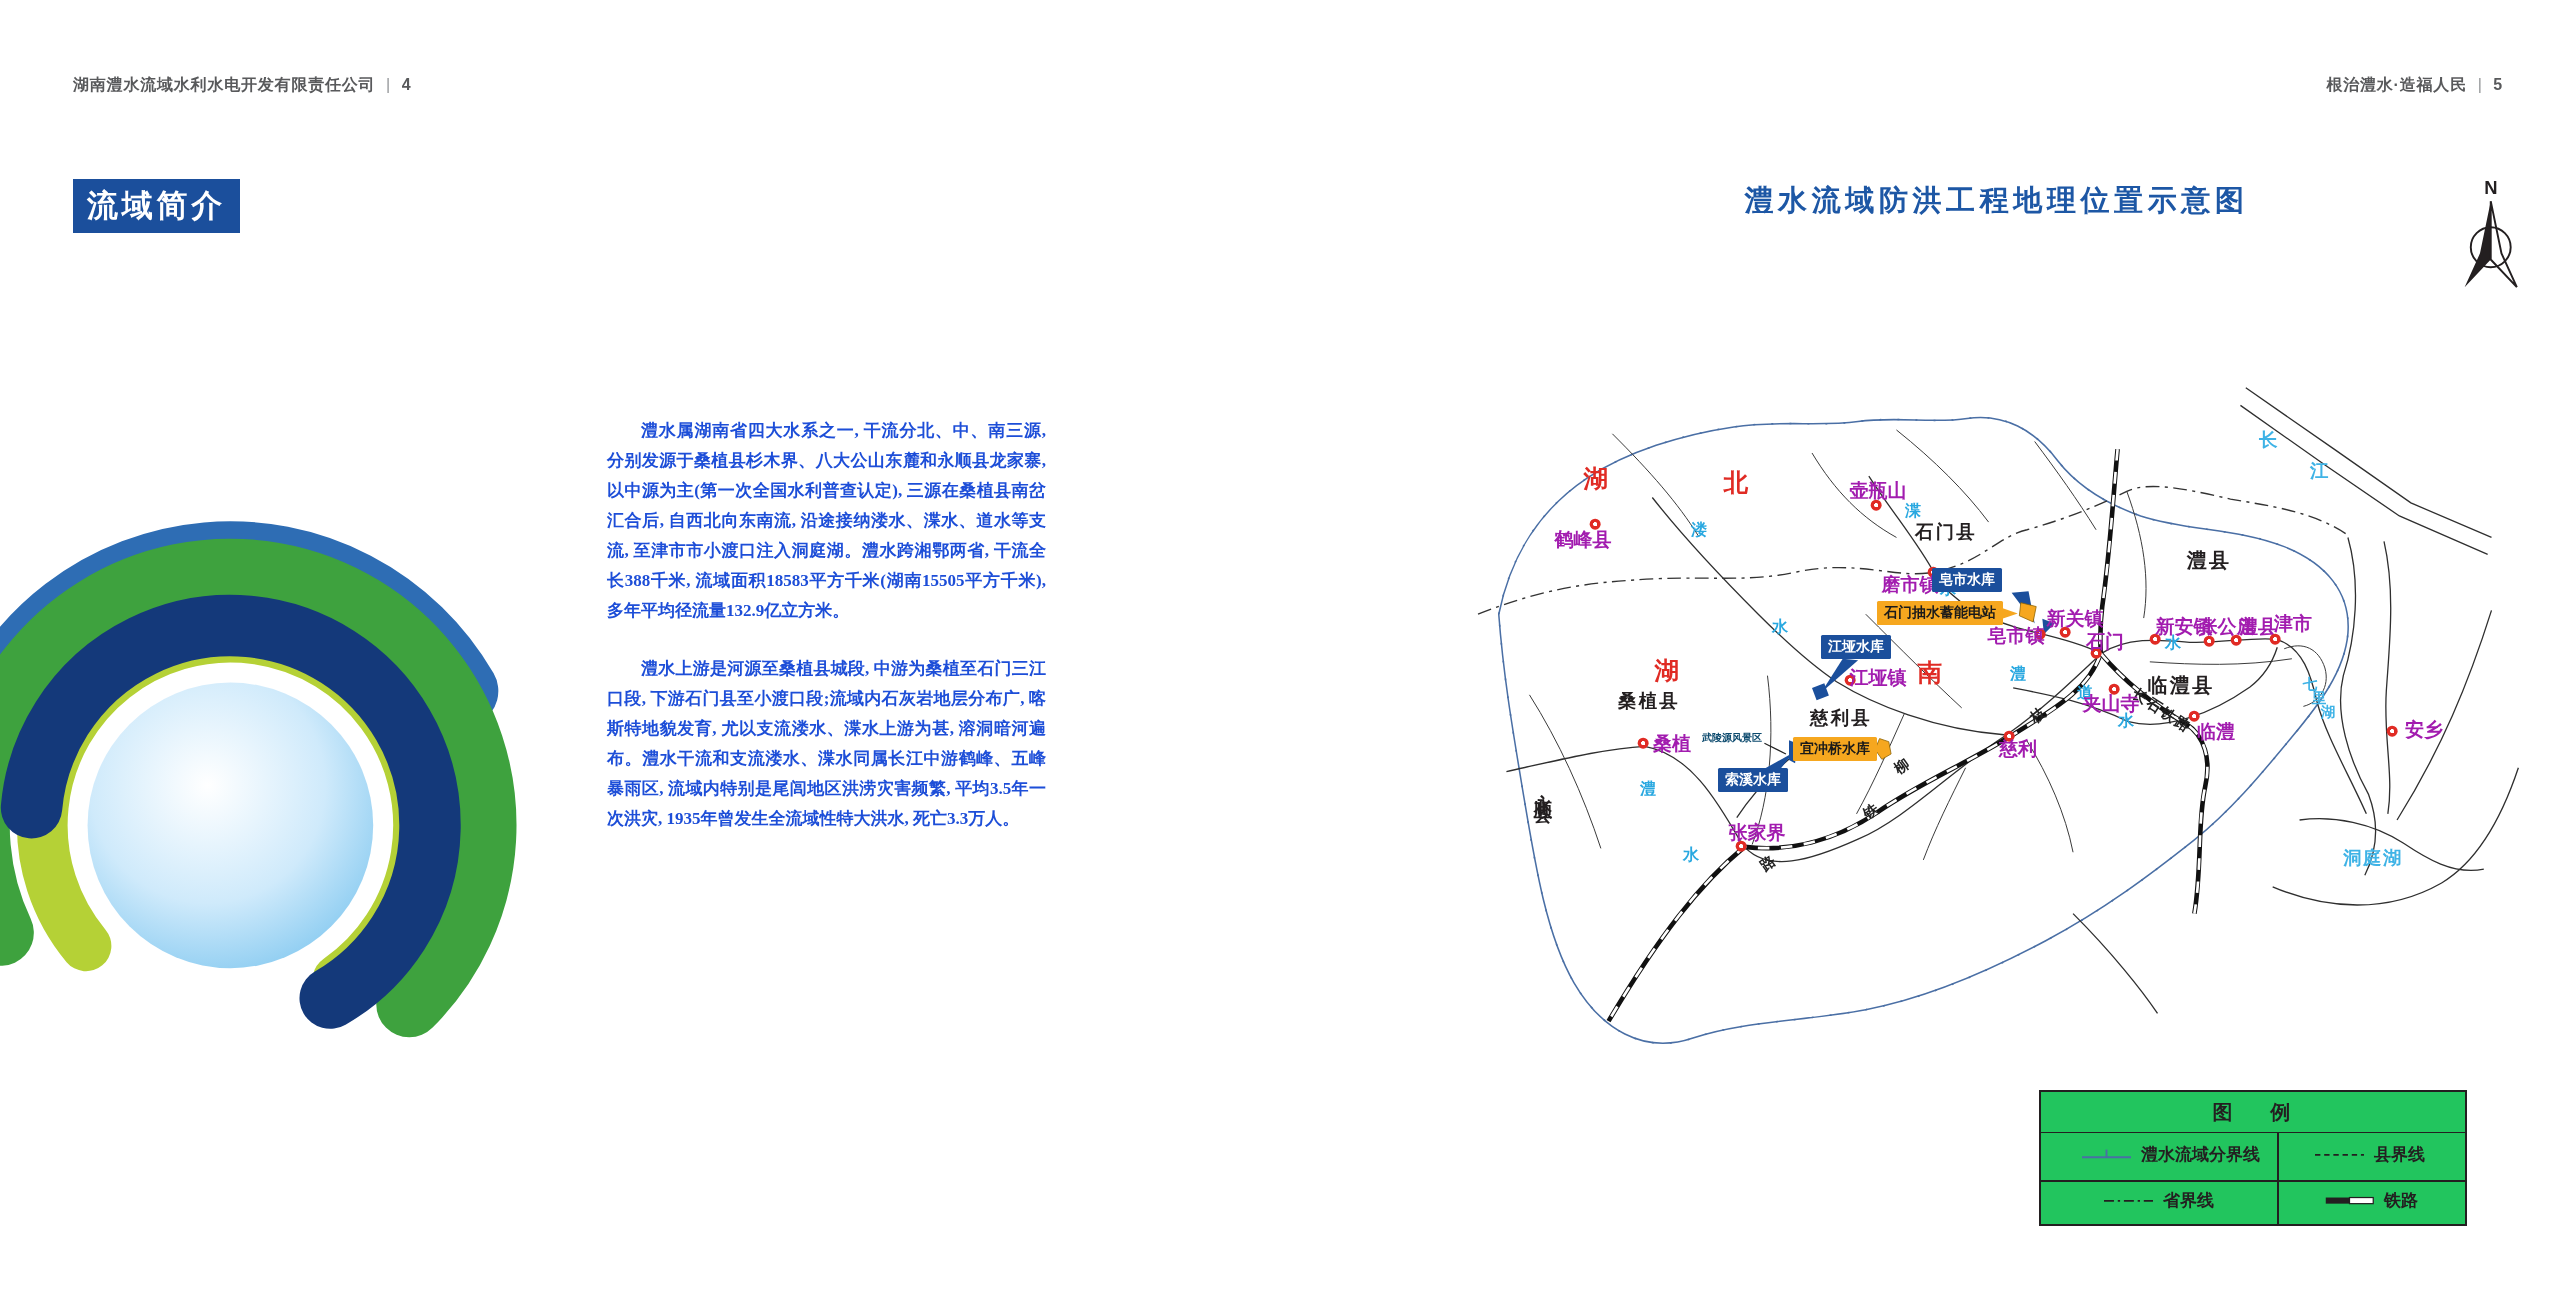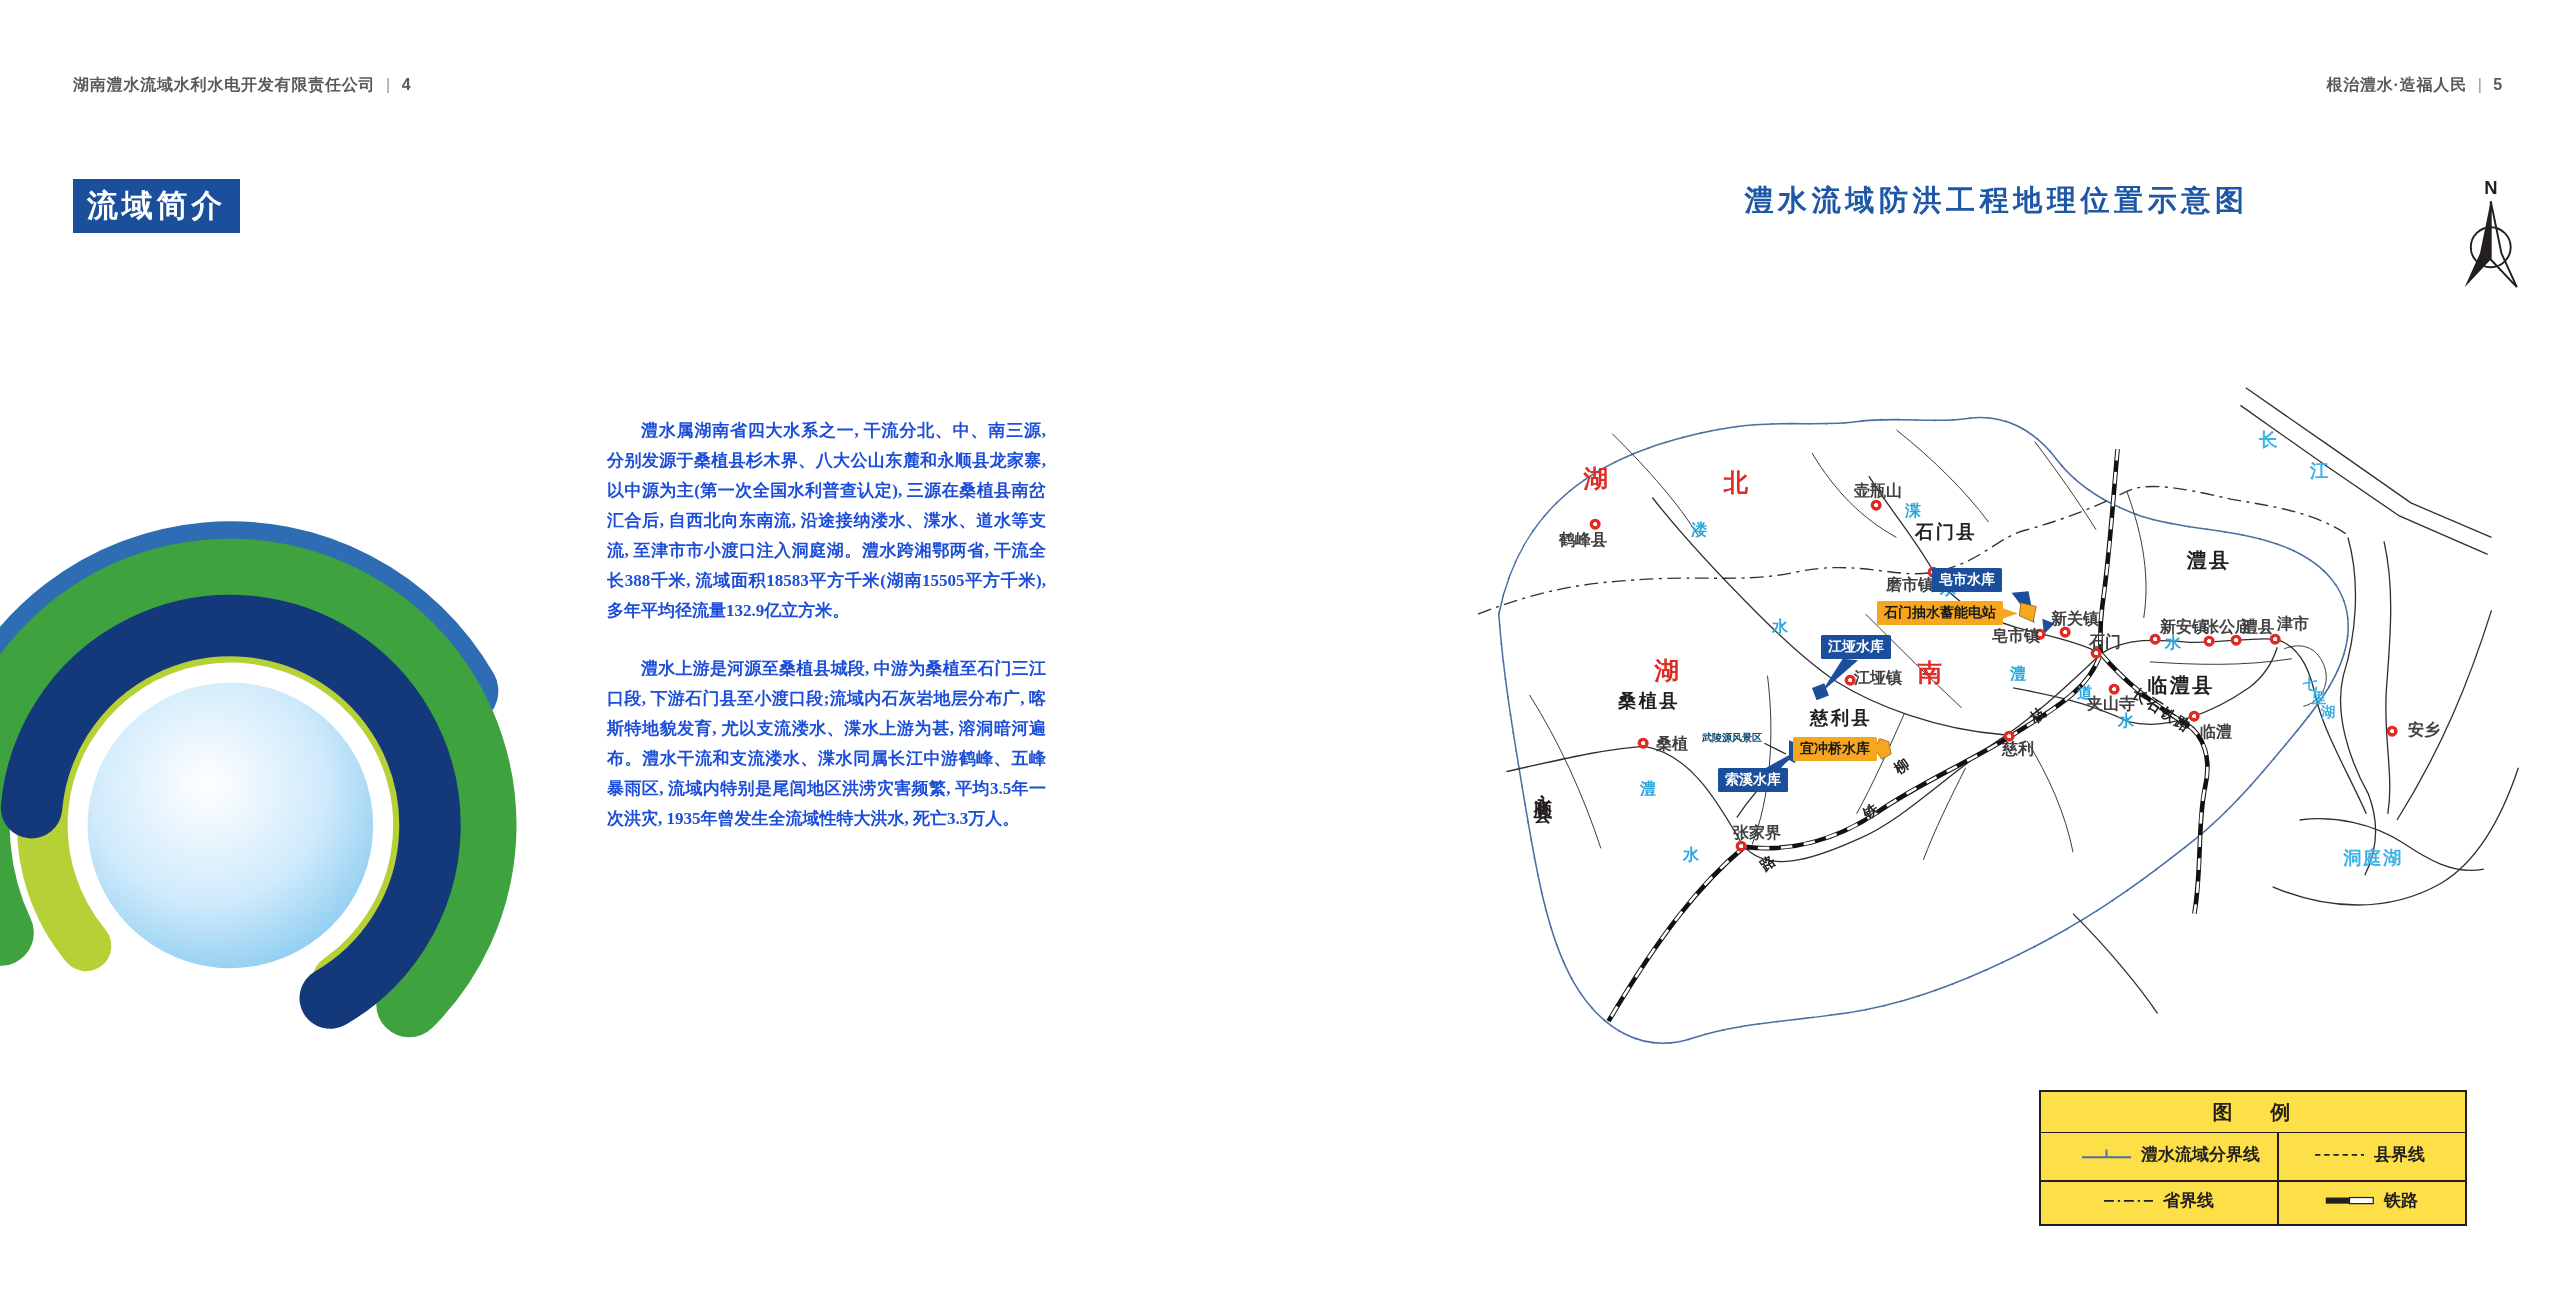--- a/index.html
+++ b/index.html
@@ -38,29 +38,29 @@
   .mlbl.county.vertical{writing-mode:vertical-rl;letter-spacing:6.1px;}
   .mlbl.poi{font-size:10px;color:#0c4a6e;}
   .mlbl.river{color:#29a8e0;font-size:16px;}
   .mlbl.water{color:#3fb3e6;font-size:18.4px;letter-spacing:1.5px;}
   .mlbl.water.sm{font-size:14.6px;letter-spacing:0;}
   .mlbl.rail{font-size:14.6px;color:#222;letter-spacing:2.3px;}
   .town-dot{
     position:absolute;width:10.7px;height:10.7px;border-radius:50%;transform:translate(-50%,-50%);
     background:radial-gradient(circle,#ffffff 0 1.9px,#e02b24 2.3px 100%);
   }
-  .tlbl{position:absolute;transform:translate(-50%,-50%);font-weight:bold;font-size:16px;color:#404040;white-space:nowrap;}
+  .tlbl{position:absolute;transform:translate(-50%,-50%);font-weight:bold;font-size:19px;color:#a21caf;white-space:nowrap;}
   .callout{
     position:absolute;transform:translate(-50%,-50%);font-weight:bold;font-size:14px;
     padding:3.1px 7px;white-space:nowrap;border-radius:1.5px;
   }
   .callout.blue{background:#1b4f9c;color:#ffffff;}
   .callout.orange{background:#f6a71f;color:#1a1a1a;}
   
-  #legend{position:absolute;left:2039px;top:1090px;width:428px;height:136px;border:2.3px solid #231f20;background:#fde047;box-sizing:border-box;}
+  #legend{position:absolute;left:2039px;top:1090px;width:428px;height:136px;border:2.3px solid #231f20;background:#22c55e;box-sizing:border-box;}
   #legend .lg-title{height:40px;line-height:40px;text-align:center;font-weight:bold;font-size:20px;color:#231f20;
     border-bottom:1.5px solid #231f20;white-space:pre;letter-spacing:3.1px;}
   .lg-vdiv{position:absolute;left:236px;top:41px;bottom:0;width:1.5px;background:#231f20;}
   .lg-hdiv{position:absolute;left:0;right:0;top:88px;height:1.5px;background:#231f20;}
   .lg-cell{position:absolute;display:flex;align-items:center;gap:10px;font-weight:bold;font-size:17px;color:#231f20;white-space:nowrap;}
   #lg-c1{left:2082px;top:1143px;} #lg-c2{left:2315px;top:1143px;}
   #lg-c3{left:2104px;top:1189px;} #lg-c4{left:2325px;top:1189px;}
   .lg-cell svg{display:block;}
   svg.fullmap{position:absolute;left:0;top:0;pointer-events:none;}
 </style>

